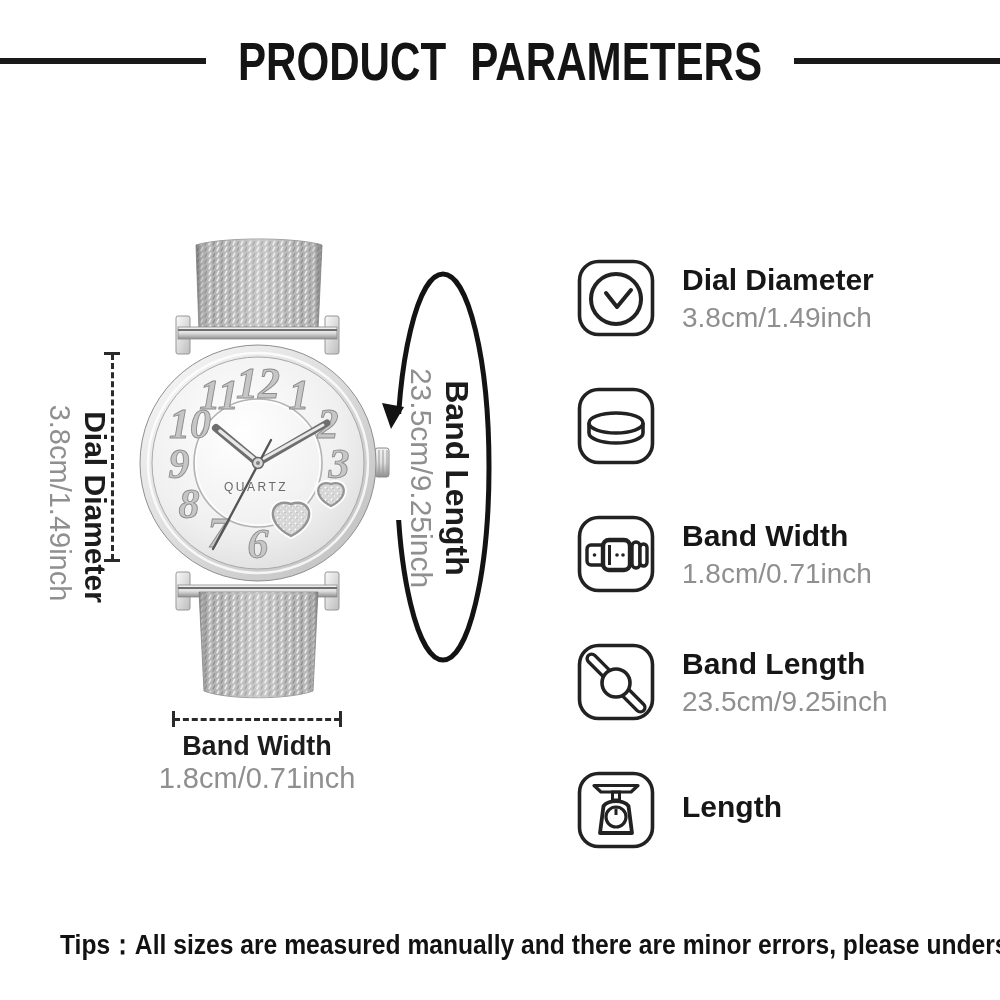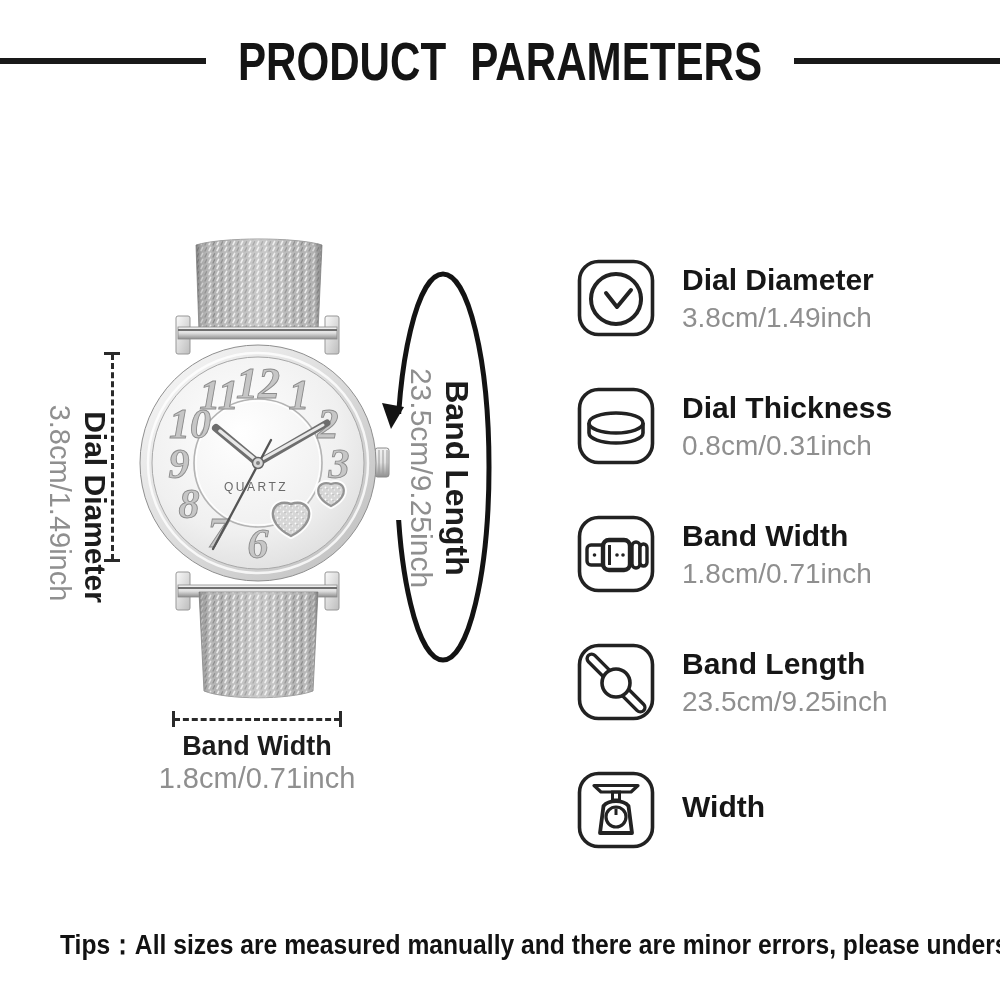--- a/index.html
+++ b/index.html
@@ -205,24 +205,20 @@
         <div class="p-value">3.8cm/1.49inch</div>
       </div>
     </div>
 
     <div class="p-row">
       <svg class="p-icon" viewBox="0 0 80 80">
         <rect x="3.5" y="3.5" width="73" height="73" rx="19" fill="#fff" stroke="#222" stroke-width="3.6"></rect>
         <path d="M13,37 L13,47 A27 10 0 0 0 67,47 L67,37" fill="none" stroke="#222" stroke-width="3.6"></path>
         <ellipse cx="40" cy="37" rx="27" ry="10" fill="#fff" stroke="#222" stroke-width="3.6"></ellipse>
       </svg>
-      <div class="p-text">
-        <div class="p-title">Dial Thickness</div>
-        <div class="p-value">0.8cm/0.31inch</div>
-      </div>
     </div>
 
     <div class="p-row">
       <svg class="p-icon" viewBox="0 0 80 80">
         <rect x="3.5" y="3.5" width="73" height="73" rx="19" fill="#fff" stroke="#222" stroke-width="3.6"></rect>
         <rect x="11" y="31" width="19" height="20" rx="4" fill="none" stroke="#222" stroke-width="3.4"></rect>
         <circle cx="18.5" cy="41" r="1.8" fill="#222"></circle>
         <rect x="27" y="26" width="27" height="30" rx="6" fill="#fff" stroke="#222" stroke-width="4.4"></rect>
         <line x1="33.5" y1="31" x2="33.5" y2="51" stroke="#222" stroke-width="3"></line>
         <circle cx="41" cy="41" r="1.8" fill="#222"></circle>
@@ -253,21 +249,21 @@
     <div class="p-row">
       <svg class="p-icon" viewBox="0 0 80 80">
         <rect x="3.5" y="3.5" width="73" height="73" rx="19" fill="#fff" stroke="#222" stroke-width="3.6"></rect>
         <path d="M18,15.5 L62,15.5 L55,22 L25,22 Z" fill="none" stroke="#222" stroke-width="3.2" stroke-linejoin="round"></path>
         <rect x="36.5" y="22" width="7" height="8" fill="none" stroke="#222" stroke-width="3"></rect>
         <path d="M24,63 L27.5,36 C33,29.5 47,29.5 52.5,36 L56,63 Z" fill="none" stroke="#222" stroke-width="3.8" stroke-linejoin="round"></path>
         <circle cx="40" cy="47" r="10" fill="none" stroke="#222" stroke-width="3.2"></circle>
         <line x1="40" y1="38.5" x2="40" y2="45" stroke="#222" stroke-width="3"></line>
       </svg>
       <div class="p-text">
-        <div class="p-title">Width</div>
+        <div class="p-title">Length</div>
       </div>
     </div>
 
   </div>
 
   <div class="tips">Tips：All sizes are measured manually and there are minor errors, please understand.</div>
 
 </div>
 
 </body></html>

